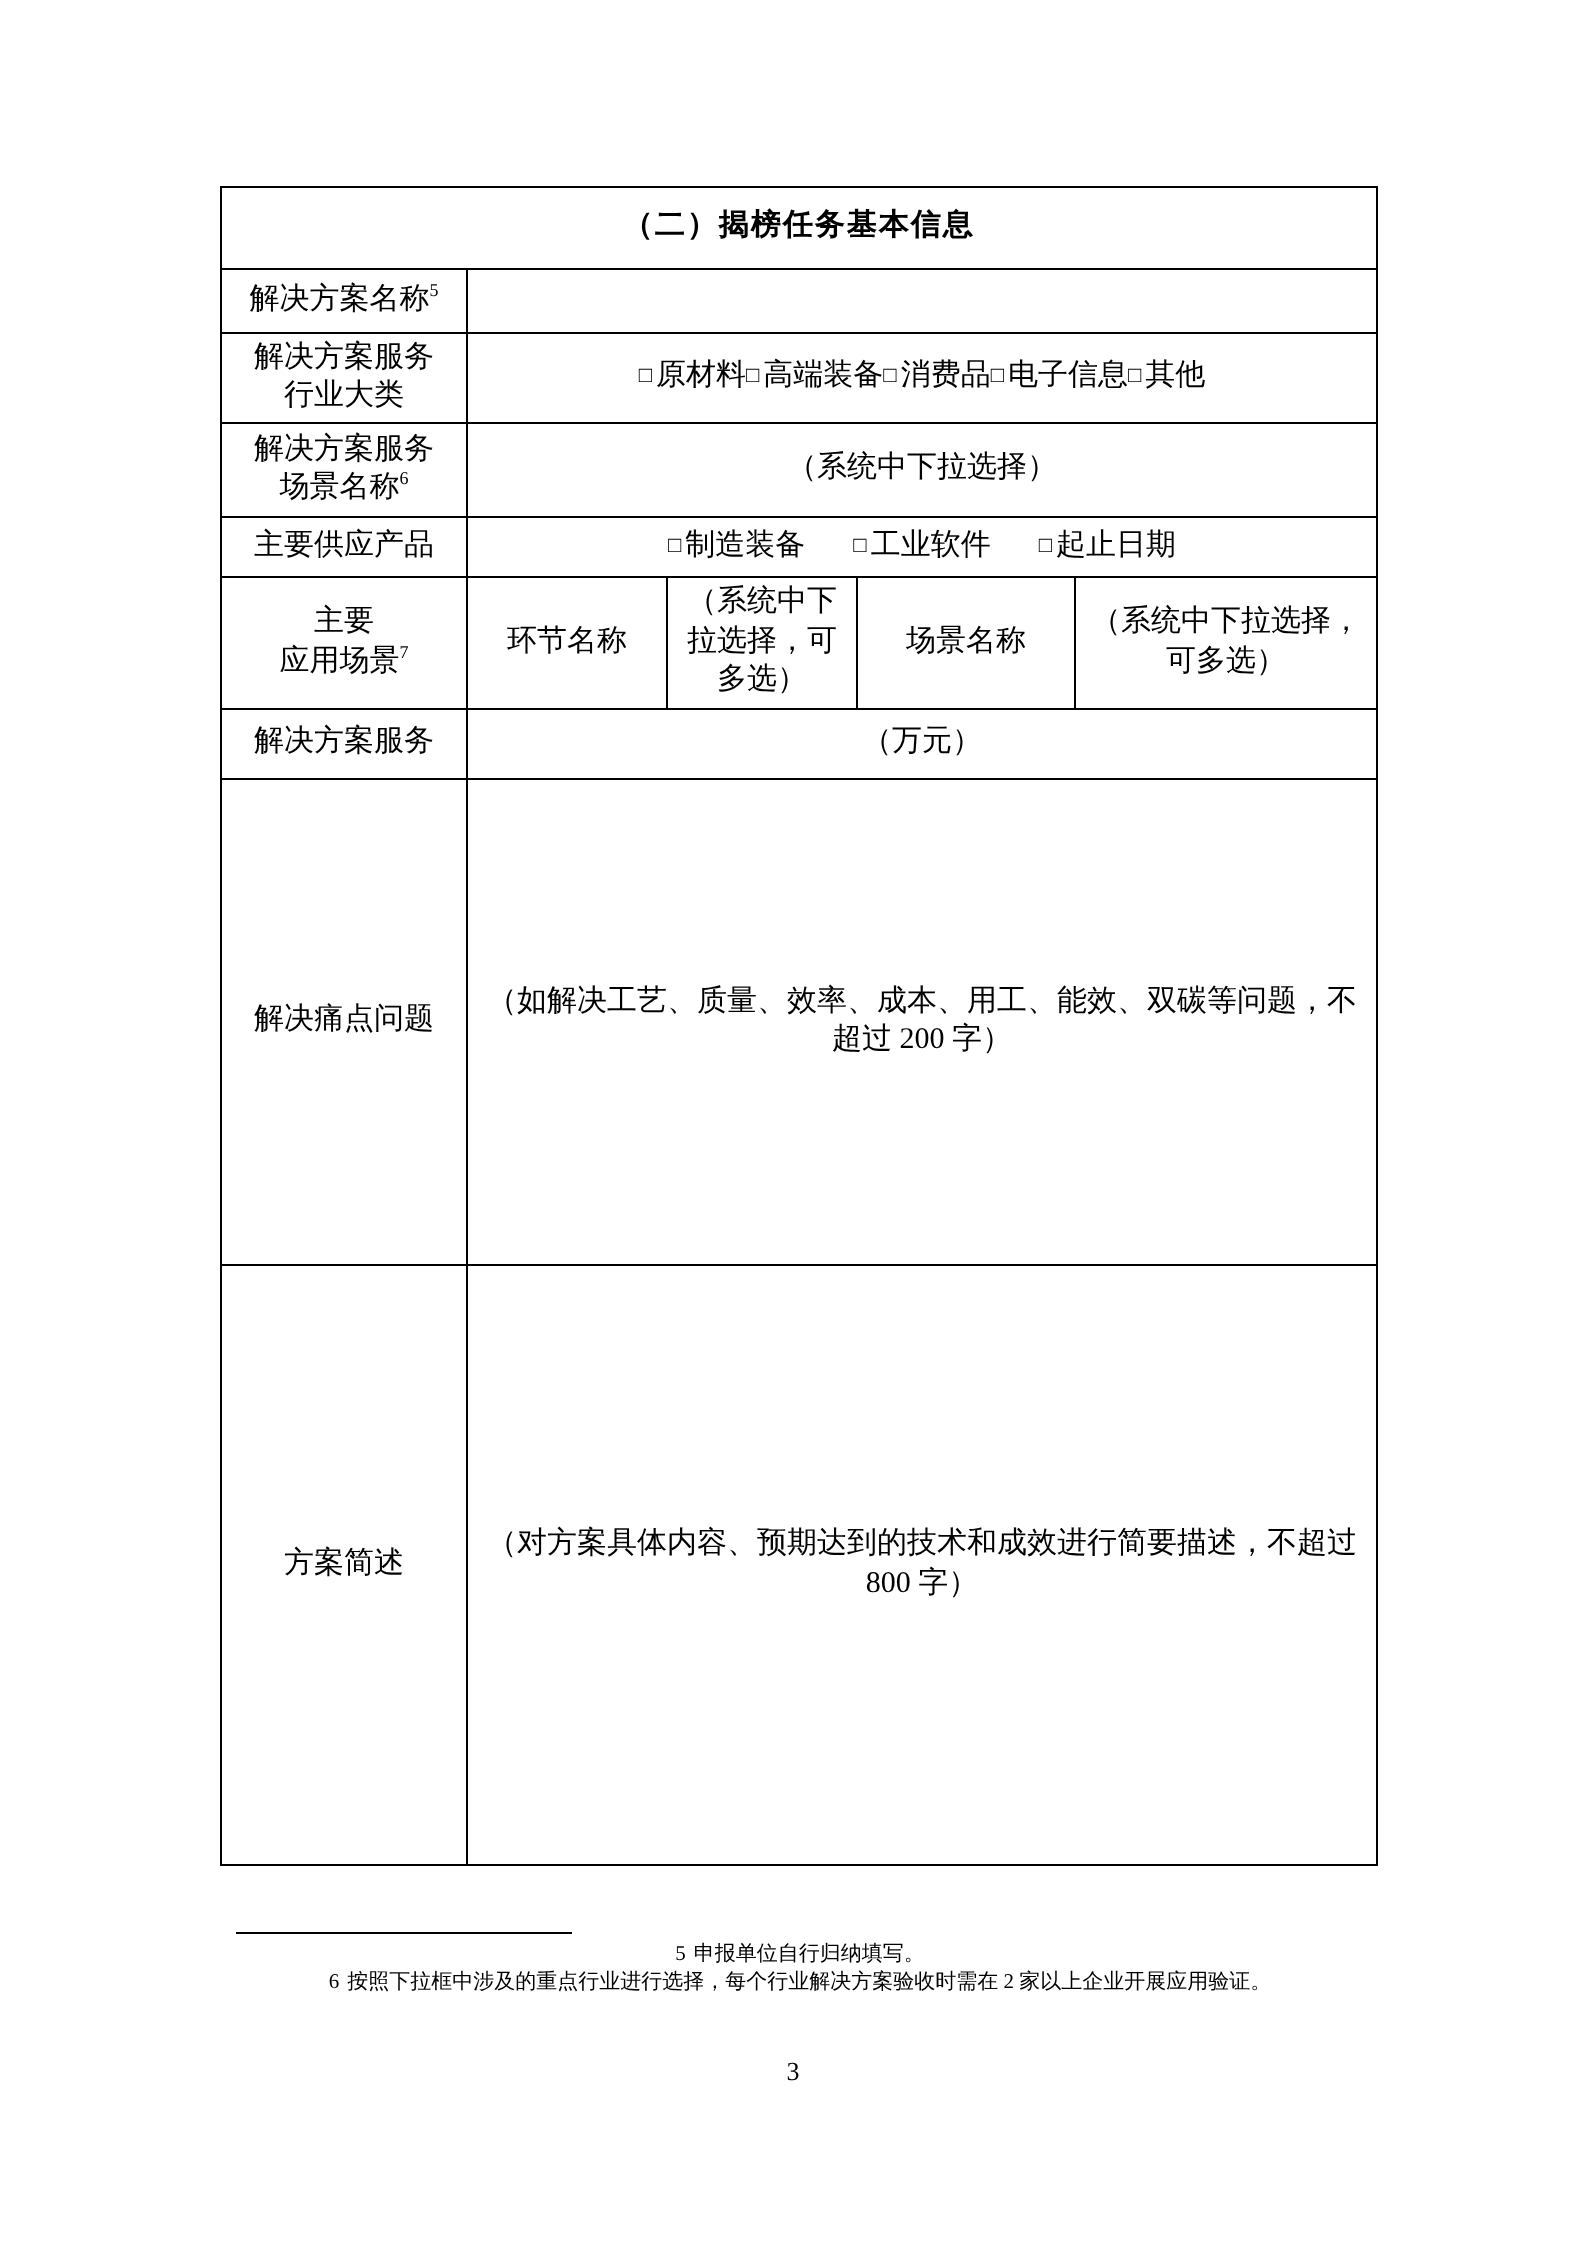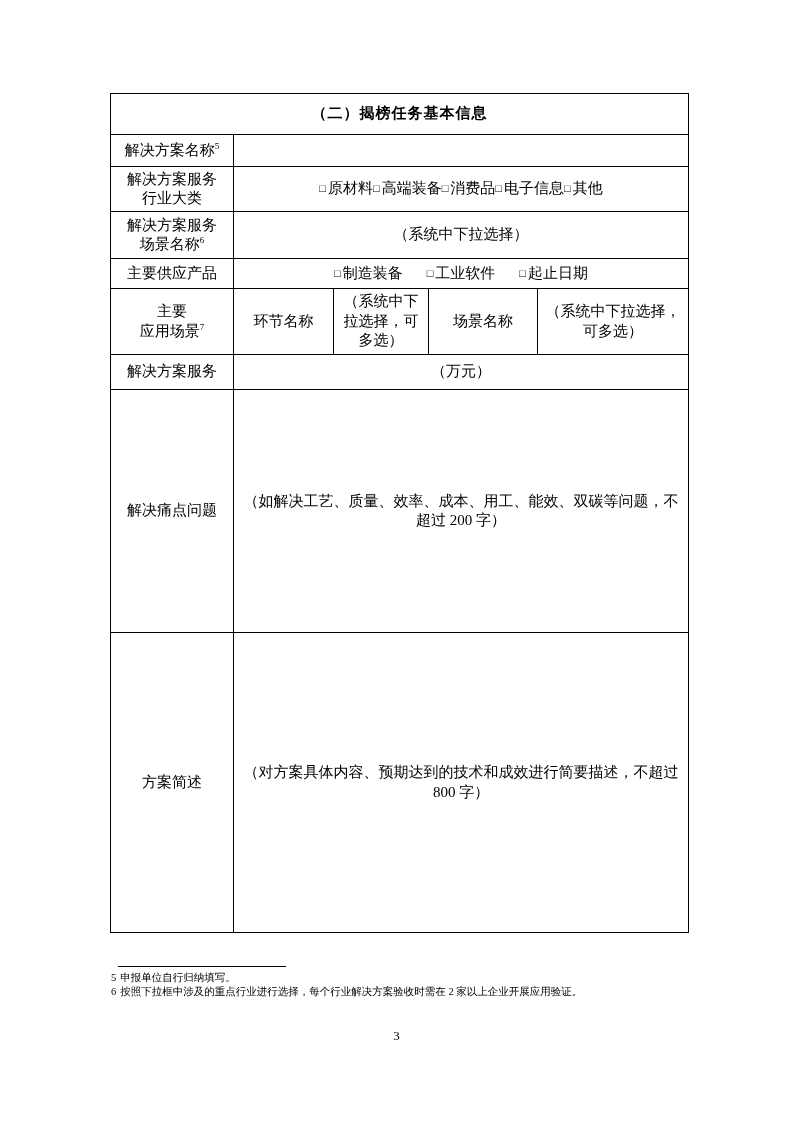--- a/index.html
+++ b/index.html
@@ -44,21 +44,21 @@
     padding:8px 12px 8px 10px;line-height:1.75;
   }
   td.subhead{padding:2px 10px;}
   .dates{letter-spacing:0.5px;}
 
   .fn-rule{position:absolute;left:118px;top:966px;width:168px;border-top:1px solid #000;}
   .footnotes{
     position:absolute;left:111px;top:971px;width:578px;
     font-size:10.5px;line-height:1.32;text-align:left;
   }
-  .fn{margin:0;}
+  .fn{margin:0;text-align:center;}
   .fn-num{margin-right:4px;}
   .page-num{
     position:absolute;left:0;top:1028px;width:793px;
     text-align:center;font-size:13px;
   }
 </style>
 </head>
 <body>
 
 <div class="sheet">

